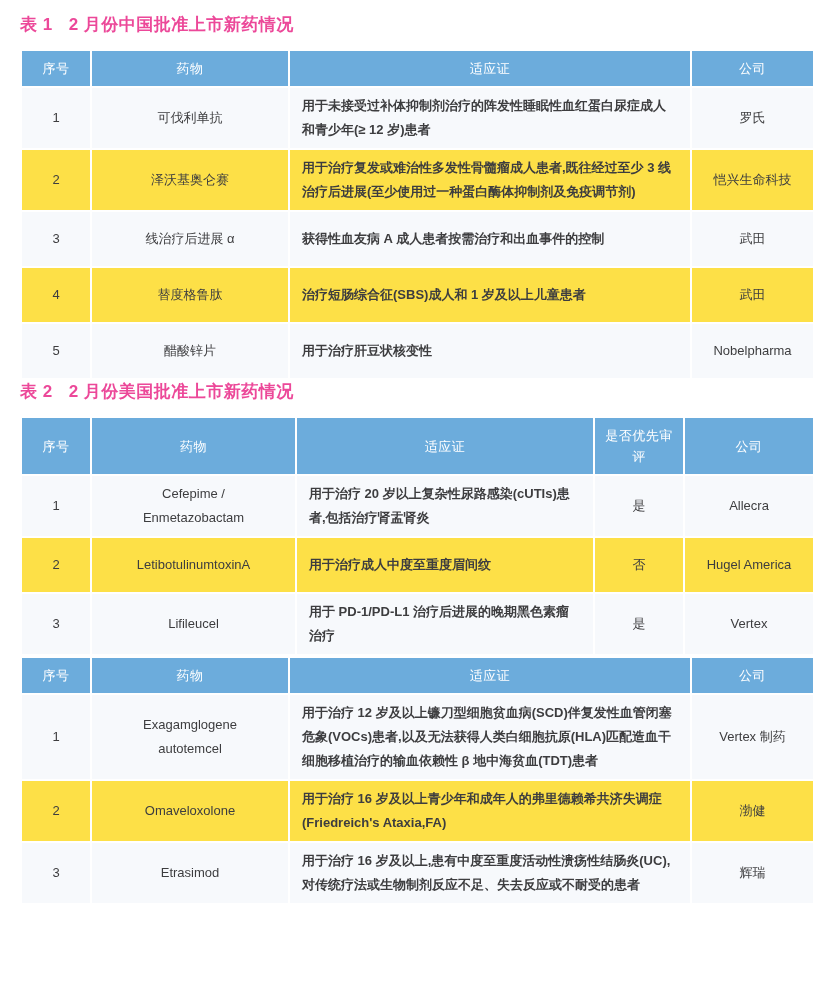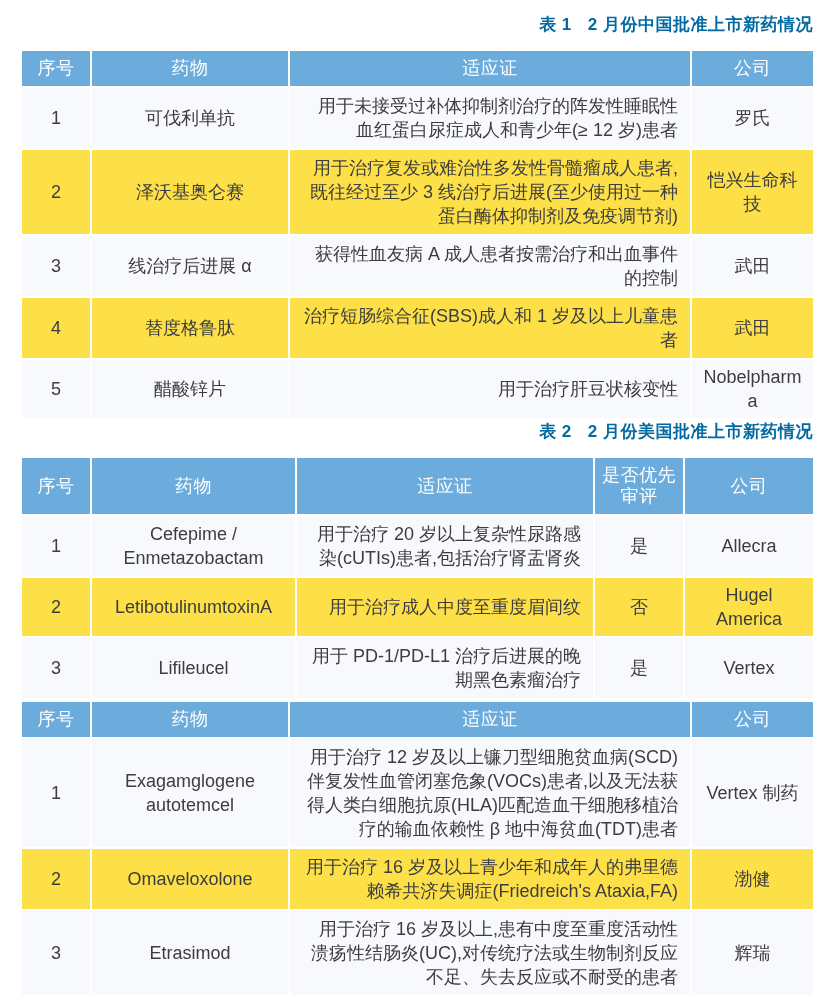--- a/index.html
+++ b/index.html
@@ -10,32 +10,31 @@
   }
   .page{
     width:833px;
     box-sizing:border-box;
     padding:13px 20px 10px 20px;
     background:#ffffff;
   }
   .tbl-title{
     font-size:17px;
     font-weight:700;
-    color:#0369a1;
+    color:#ec4899;
     margin:0 0 13px 0;
     letter-spacing:.5px;
-    text-align:right;
   }
   .tbl-title .t2{margin-left:16px;}
   section.tbl-block + section.tbl-block .tbl-title{}
   table.drug-table{
     border-collapse:collapse;
     table-layout:fixed;
     width:100%;
-    font-size:18px;
+    font-size:13px;
   }
   table.drug-table th{
     background:var(--header-bg,#6cacdc);
     color:#ffffff;
     font-weight:400;
     text-align:center;
     vertical-align:middle;
     border:2px solid #ffffff;
     padding:7px 4px;
     line-height:21px;
@@ -45,22 +44,23 @@
     border:2px solid #ffffff;
     text-align:center;
     vertical-align:middle;
     padding:5px 8px;
     height:42px;
     line-height:24px;
     color:#3d3d3f;
     word-break:break-word;
   }
   table.drug-table td.left{
-    text-align:right;
+    text-align:left;
     padding:6px 12px;
+    font-weight:bold;
   }
   table.drug-table td.pre{white-space:pre-line;}
   tr.row-odd td{background:#f7f9fc;}
   tr.row-even td{background:#fde047;}
 </style>
 </head>
 <body>
 
 <div class="page">
 

